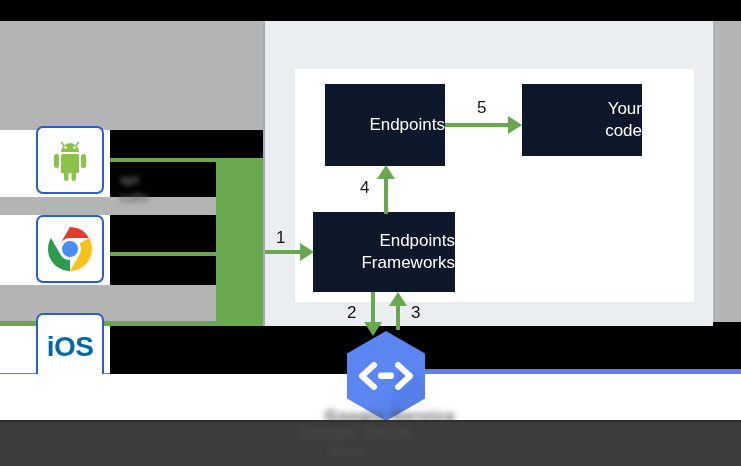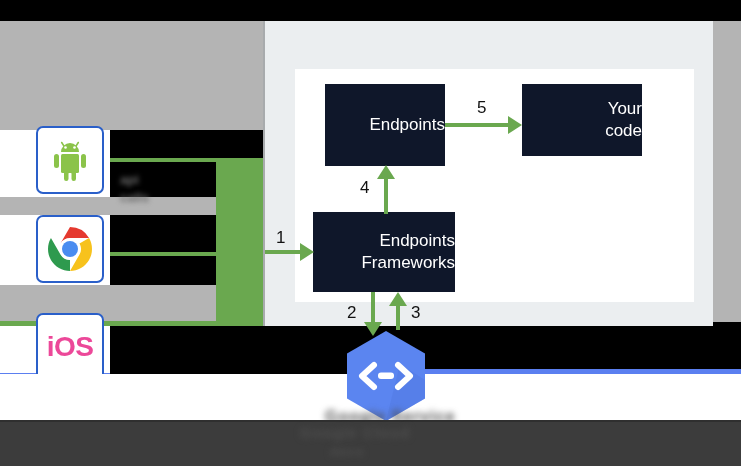--- a/index.html
+++ b/index.html
@@ -122,21 +122,21 @@
     align-items: center;
     justify-content: center;
   }
   #client-android { left: 36px; top: 126px; }
   #client-chrome  { left: 36px; top: 215px; }
   #client-ios     { left: 36px; top: 313px; }
 
   #ios-label {
     font-size: 28px;
     font-weight: bold;
-    color: #ec4899;
+    color: #0369a1;
     letter-spacing: -0.5px;
   }
 
   .blurred-gray-text {
     position: absolute;
     color: #6b6b6b;
     filter: blur(2.6px);
     font-weight: bold;
     white-space: nowrap;
     user-select: none;

